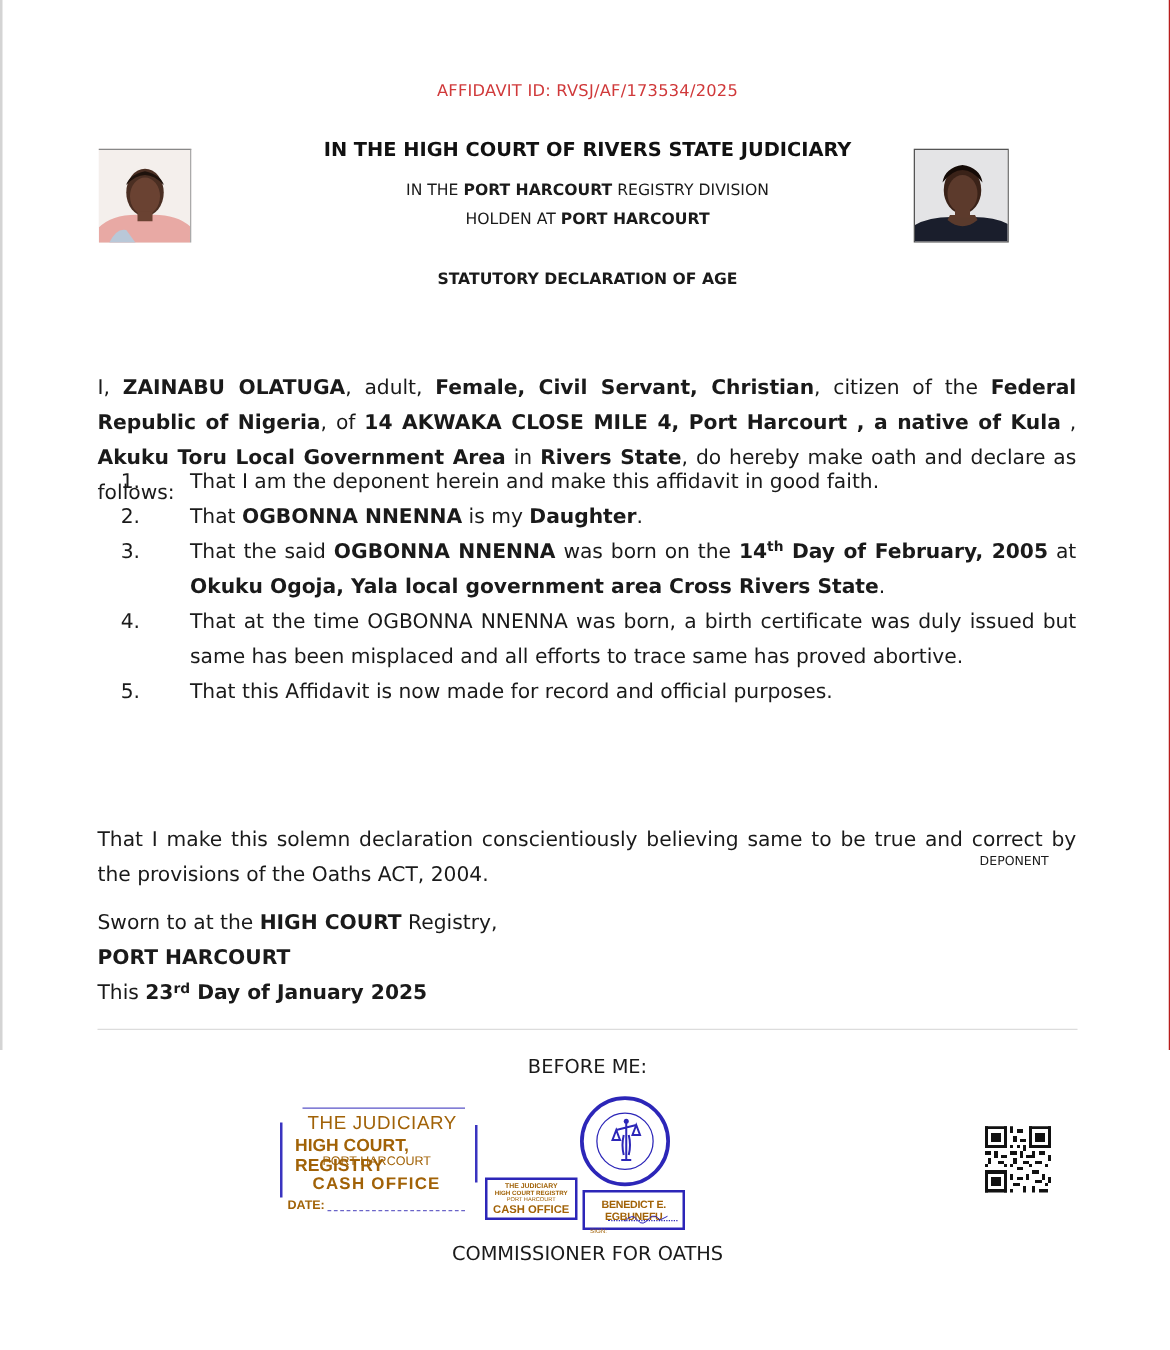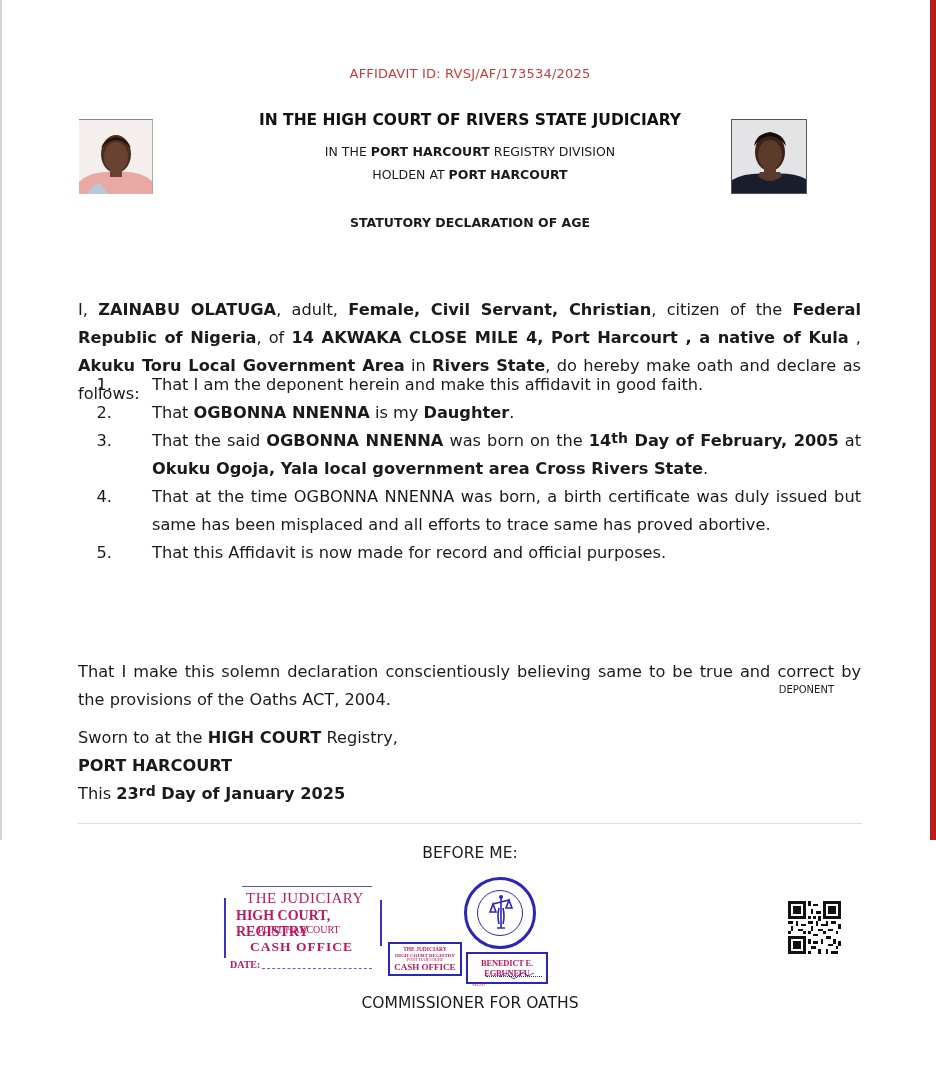--- a/index.html
+++ b/index.html
@@ -1,19 +1,19 @@
 <!DOCTYPE html>
 <html><head>
 <meta charset="utf-8">
 <style>
   * { box-sizing: border-box; margin: 0; padding: 0; }
   html, body { width: 936px; height: 1080px; background: #ffffff; overflow: hidden; }
   body { font-family: "DejaVu Sans", sans-serif; color: #1a1a1a; position: relative; }
   .page { position: absolute; left: 0; top: 0; width: 936px; height: 840px;
-          border-left: 2px solid #d4d4d4; border-right: 6px solid #b91c1c; background: #fff; }
+          border-left: 2px solid #d4d4d4; border-right: 1px solid #b91c1c; background: #fff; }
 
   .affid-id { position: absolute; top: 66px; left: 0; width: 936px; text-align: center;
               color: #d0393a; font-size: 13px; letter-spacing: 0.2px; }
   .court-title { position: absolute; top: 111px; left: 0; width: 936px; text-align: center;
                  font-weight: bold; font-size: 15.5px; color: #111; }
   .division { position: absolute; top: 144px; left: 0; width: 936px; text-align: center; font-size: 12.5px; }
   .holden { position: absolute; top: 167px; left: 0; width: 936px; text-align: center; font-size: 12.5px; }
   .doc-title { position: absolute; top: 215px; left: 0; width: 936px; text-align: center;
                font-weight: bold; font-size: 12.5px; }
   b { font-weight: bold; }
@@ -25,27 +25,27 @@
   .body-text { position: absolute; left: 76px; width: 783px; font-size: 16.2px; line-height: 28px; text-align: justify; margin-top: 44px; }
   .intro { top: 252px; }
   .list { position: absolute; left: 76px; width: 783px; top: 371px; font-size: 16.2px; line-height: 28px; }
   .li { display: flex; }
   .li .num { width: 39px; text-align: right; padding-right: 5px; flex: 0 0 39px; }
   .li .txt { flex: 1; text-align: justify; margin-left: 35px; }
   .closing { top: 614px; }
   .deponent { position: absolute; top: 684px; right: 96px; font-size: 10px; }
 
   .sworn { position: absolute; left: 76px; top: 724px; font-size: 16.2px; line-height: 28px; }
-  sup { font-size: 14px; vertical-align: top; position: relative; top: -3px; }
+  sup { font-size: 11px; vertical-align: top; position: relative; top: -3px; }
 
   .divider { position: absolute; left: 76px; top: 823px; width: 784px; height: 1px; background: #dcdcdc; }
   .before-me { position: absolute; top: 844px; left: 0; width: 936px; text-align: center; font-size: 15.5px; }
   .commissioner { position: absolute; top: 994px; left: 0; width: 936px; text-align: center; font-size: 15.5px; }
 
-  .stamp { position: absolute; color: #be185d; font-family: Liberation Serif, serif; }
+  .stamp { position: absolute; color: #a16207; font-family: Liberation Sans, sans-serif; }
   .stamp-cash { left: 222px; top: 886px; width: 160px; height: 90px; }
   .stamp-cash .l1 { position:absolute; top:4px; left:22px; font-size:15px; letter-spacing: 0.5px; }
   .stamp-cash .l2 { position:absolute; top:22px; left:12px; font-size:14px; font-weight:bold; }
   .stamp-cash .l3 { position:absolute; top:38px; left:34px; font-size:10px; }
   .stamp-cash .l4 { position:absolute; top:53px; left:26px; font-size:13.5px; font-weight: bold; letter-spacing: 1px; }
   .stamp-cash .l5 { position:absolute; top:73px; left:6px; font-size:10px; font-weight:bold; }
   .stamp-cash .dash { position:absolute; top:82px; left:38px; width:110px; border-top: 1px dashed #6a64c8; }
   .stamp-cash .bar-l { position:absolute; top:12px; left:0; width:2px; height:60px; background:#3a34c0; }
   .stamp-cash .bar-r { position:absolute; top:14px; left:156px; width:2px; height:46px; background:#3a34c0; }
   .stamp-cash .bar-t { position:absolute; top:0; left:18px; width:130px; height:1px; background:#5a54c8; }

